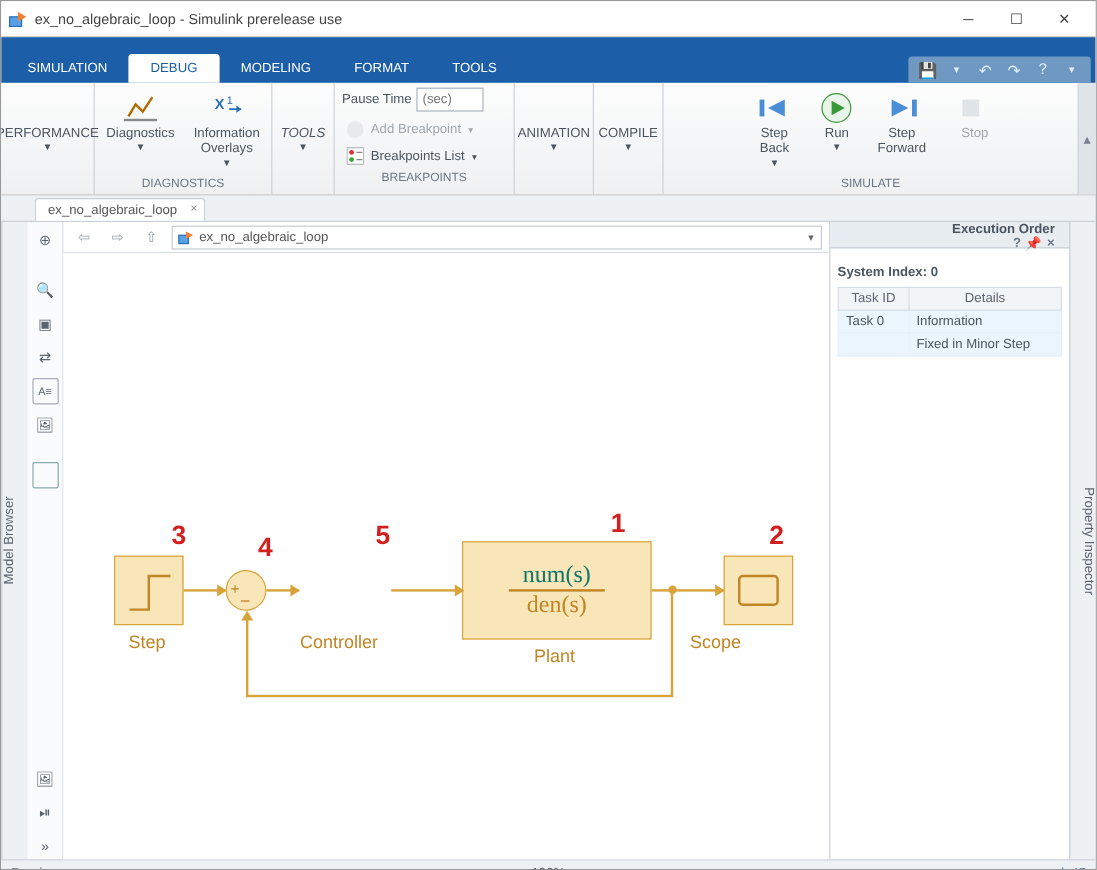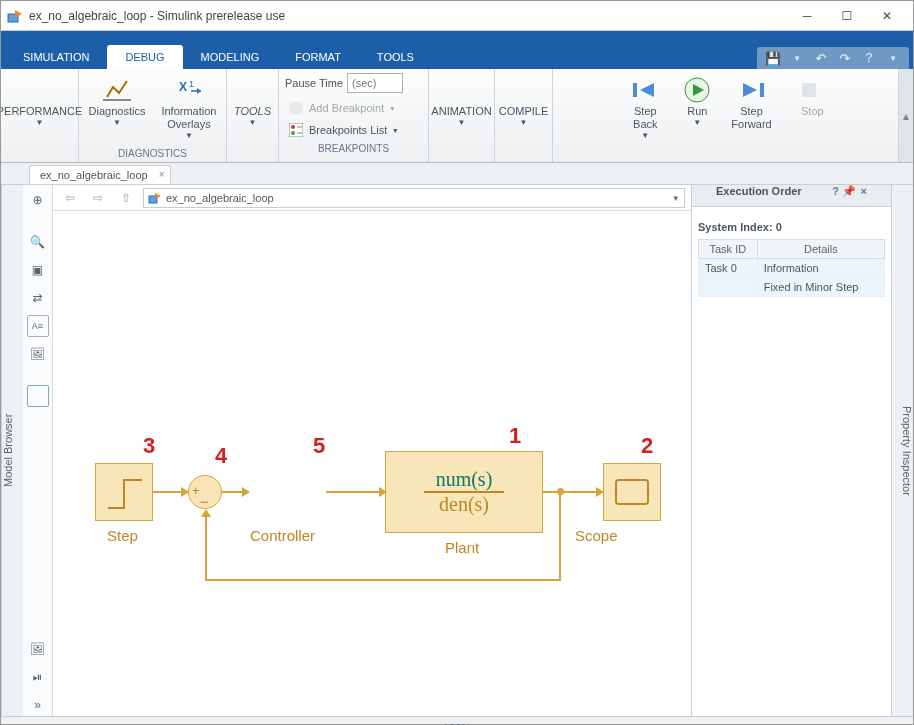--- a/index.html
+++ b/index.html
@@ -40,21 +40,21 @@
   .palette { width:30px; background:#fafbfc; border-right:1px solid #d6dde3; display:flex; flex-direction:column; align-items:center; padding-top:4px; gap:6px; }
   .palette .pbtn { width:22px; height:22px; display:flex; align-items:center; justify-content:center; color:#5a6470; border:1px solid transparent; border-radius:2px; cursor:pointer;}
   .canvaswrap { flex:1; display:flex; flex-direction:column; background:#fff; }
   .breadcrumb { height:26px; border-bottom:1px solid #d6dde3; display:flex; align-items:center; padding:0 6px; gap:6px; }
   .bcbtn { width:22px; height:20px; display:flex; align-items:center; justify-content:center; color:#9aa4af; }
   .bcpath { flex:1; border:1px solid #c4ccd4; height:20px; display:flex; align-items:center; padding:0 4px; font-size:11px; color:#555; position:relative;}
   .bcpath::after { content:"▾"; position:absolute; right:6px; font-size:9px; color:#666;}
   .canvas { flex:1; position:relative; background:#fff; overflow:hidden; }
   
   .rpanel { width:200px; border-left:1px solid #c8cfd6; background:#fff; display:flex; flex-direction:column; }
-  .rpanel .rhead { height:22px; background:#e8edf1; border-bottom:1px solid #c8cfd6; display:flex; align-items:flex-start; padding:0 24px; font-size:11px; font-weight:bold; color:#4a5560; }
+  .rpanel .rhead { height:22px; background:#e8edf1; border-bottom:1px solid #c8cfd6; display:flex; align-items:flex-end; padding:0 12px; font-size:11px; font-weight:bold; color:#4a5560;flex-direction:column; }
   .rpanel .rhead .rhright { margin-left:auto; display:flex; gap:4px; color:#6a7784; }
   .rpanel .rbody { padding:6px; font-size:11px; color:#4a5560; }
   .rtbl { width:100%; border-collapse:collapse; font-size:11px; margin-top:6px; }
   .rtbl th { background:#f2f5f7; border:1px solid #d6dde3; padding:3px 6px; font-weight:normal; color:#5a6470; }
   .rtbl td { border:1px solid #e4f0f8; padding:3px 6px; background:#eaf5fd; color:#4a5560;}
   .sidebar-r { width:22px; background:#eef1f4; border-left:1px solid #c8cfd6; writing-mode:vertical-rl; text-align:center; font-size:11px; color:#5a6470; padding:8px 0; }
   
   .status { height:22px; background:#eef1f4; border-top:1px solid #c8cfd6; display:flex; align-items:center; font-size:11px; color:#5a6470; padding:0 8px;justify-content:flex-end; }
   .status .center { position:absolute; left:50%; transform:translateX(-50%); }
   .status .right { margin-left:auto; color:#2a6fb3; }
@@ -214,20 +214,21 @@
         <div class="lbl" style="white-space:pre-line">Step
 Forward</div>
       </div>
       <div class="bigbtn disabled">
         <svg width="30" height="26">
             <rect x="8" y="6" width="14" height="14" fill="#c9cfd5"></rect>
           </svg>
         <div class="lbl">Stop</div>
       </div>
     </div>
+    <div class="footer">SIMULATE</div>
   </div>
   <div style="width:14px; background:#dfe4e9; display:flex; align-items:center; justify-content:center; color:#7a8490; cursor:pointer;">▴</div>
 </div>
 
 <div class="doctabs">
   <div class="doctab">
     <span>ex_no_algebraic_loop</span>
     <span class="x">×</span>
   </div>
 </div>

